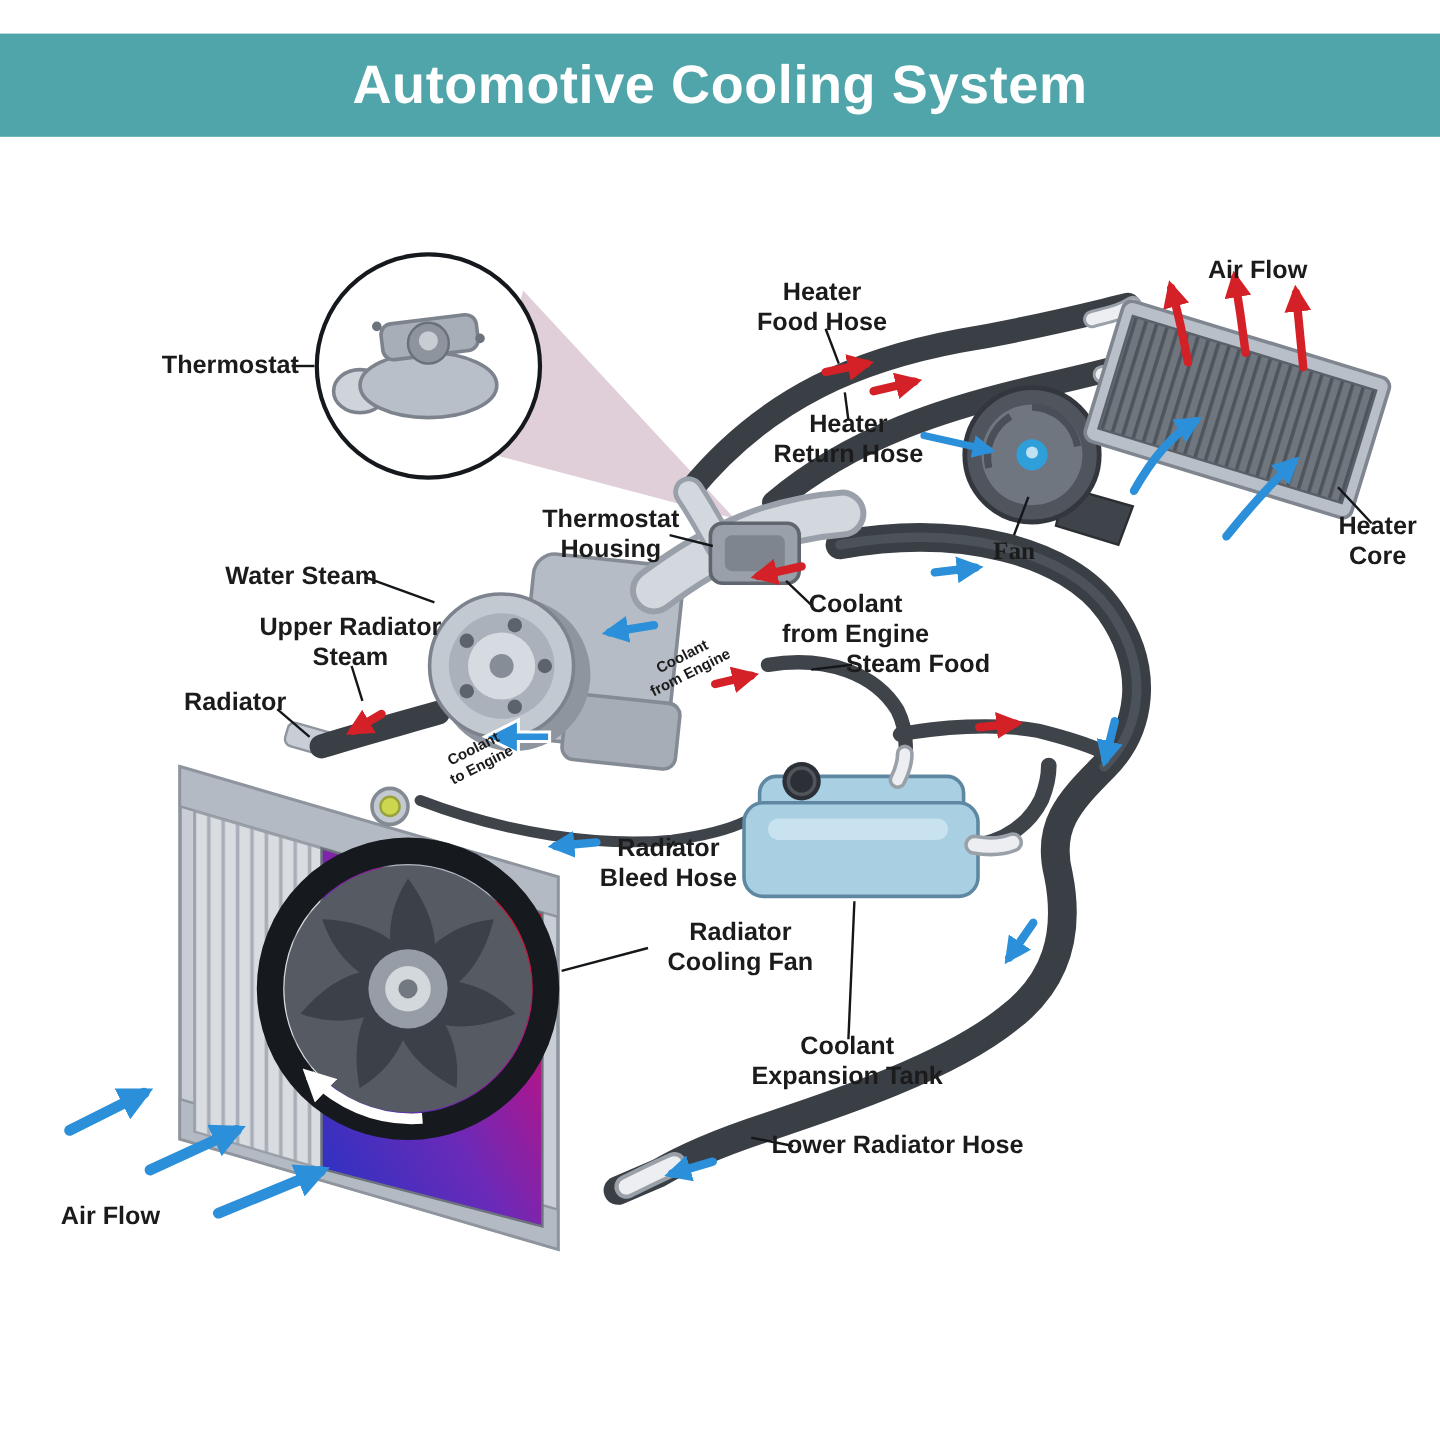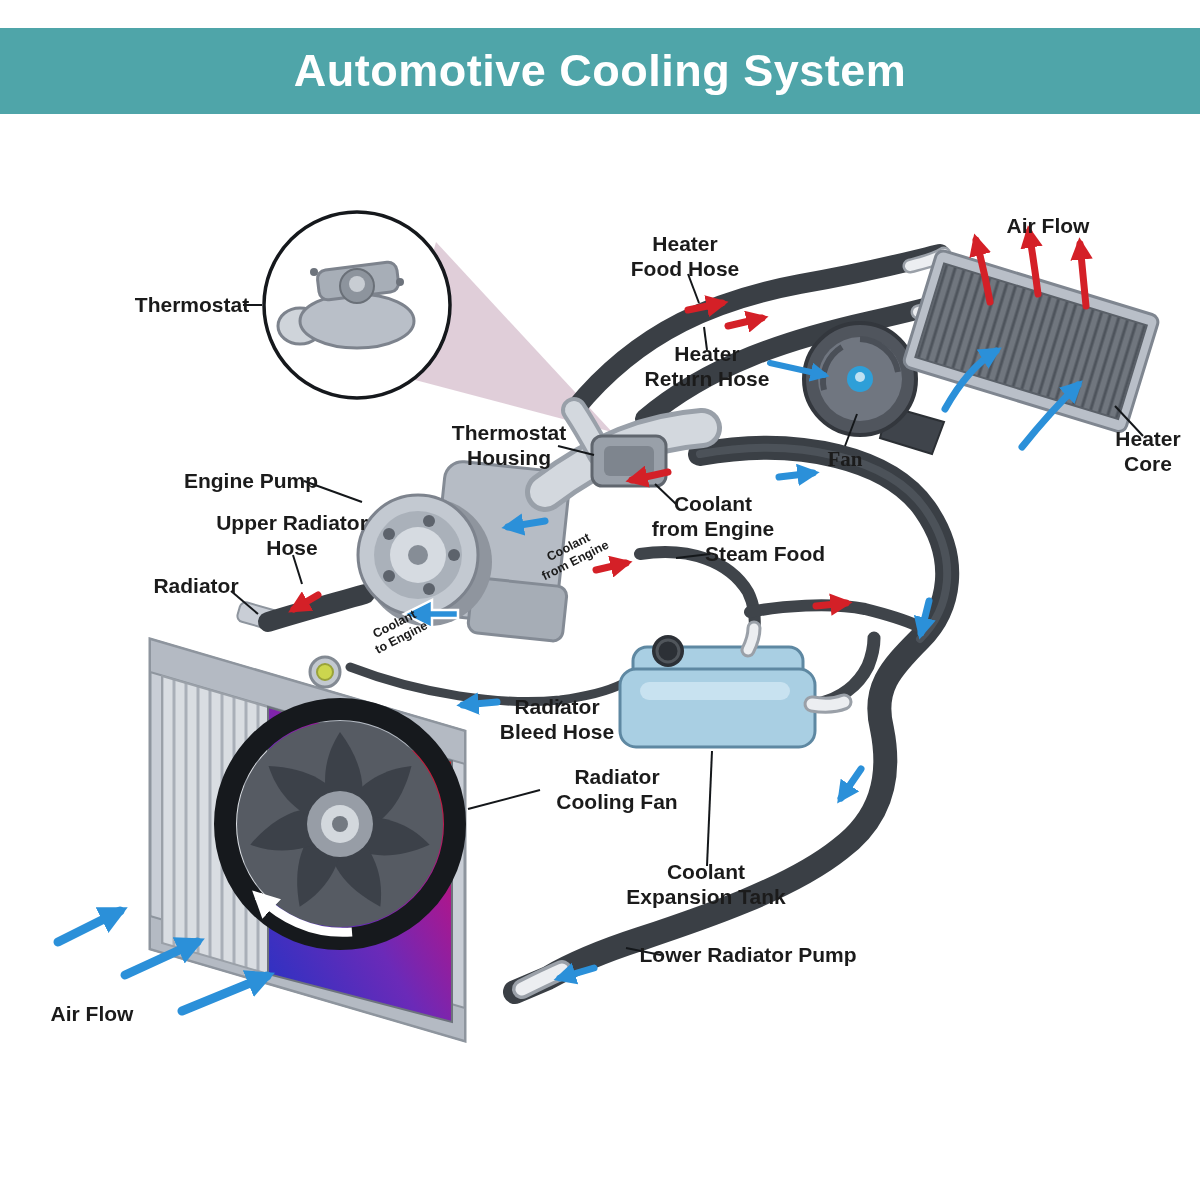--- a/index.html
+++ b/index.html
@@ -237,30 +237,30 @@
   <div class="label" style="left:707px;top:253px;">Heater
 Return Hose</div>
   <div class="label" style="left:1048px;top:112px;">Air Flow</div>
   <div class="label" style="left:1148px;top:338px;">Heater
 Core</div>
   <div class="label" style="left:845px;top:345px;font-family:Liberation Serif, serif;">Fan</div>
   <div class="label" style="left:509px;top:332px;">Thermostat
 Housing</div>
   <div class="label" style="left:713px;top:403px;">Coolant
 from Engine</div>
-  <div class="label" style="left:251px;top:367px;">Engine Pump</div>
+  <div class="label" style="left:251px;top:367px;">Water Steam</div>
   <div class="label" style="left:292px;top:422px;">Upper Radiator
-Hose</div>
+Steam</div>
   <div class="label" style="left:196px;top:472px;">Radiator</div>
   <div class="label" style="left:765px;top:440px;">Steam Food</div>
   <div class="label rot" style="left:572px;top:440px;">Coolant
 from Engine</div>
   <div class="label rot" style="left:398px;top:517px;">Coolant
 to Engine</div>
   <div class="label" style="left:557px;top:606px;">Radiator
 Bleed Hose</div>
   <div class="label" style="left:617px;top:676px;">Radiator
 Cooling Fan</div>
   <div class="label" style="left:706px;top:771px;">Coolant
 Expansion Tank</div>
-  <div class="label" style="left:748px;top:841px;">Lower Radiator Pump</div>
+  <div class="label" style="left:748px;top:841px;">Lower Radiator Hose</div>
   <div class="label" style="left:92px;top:900px;">Air Flow</div>
 </div>
 
 </body></html>

